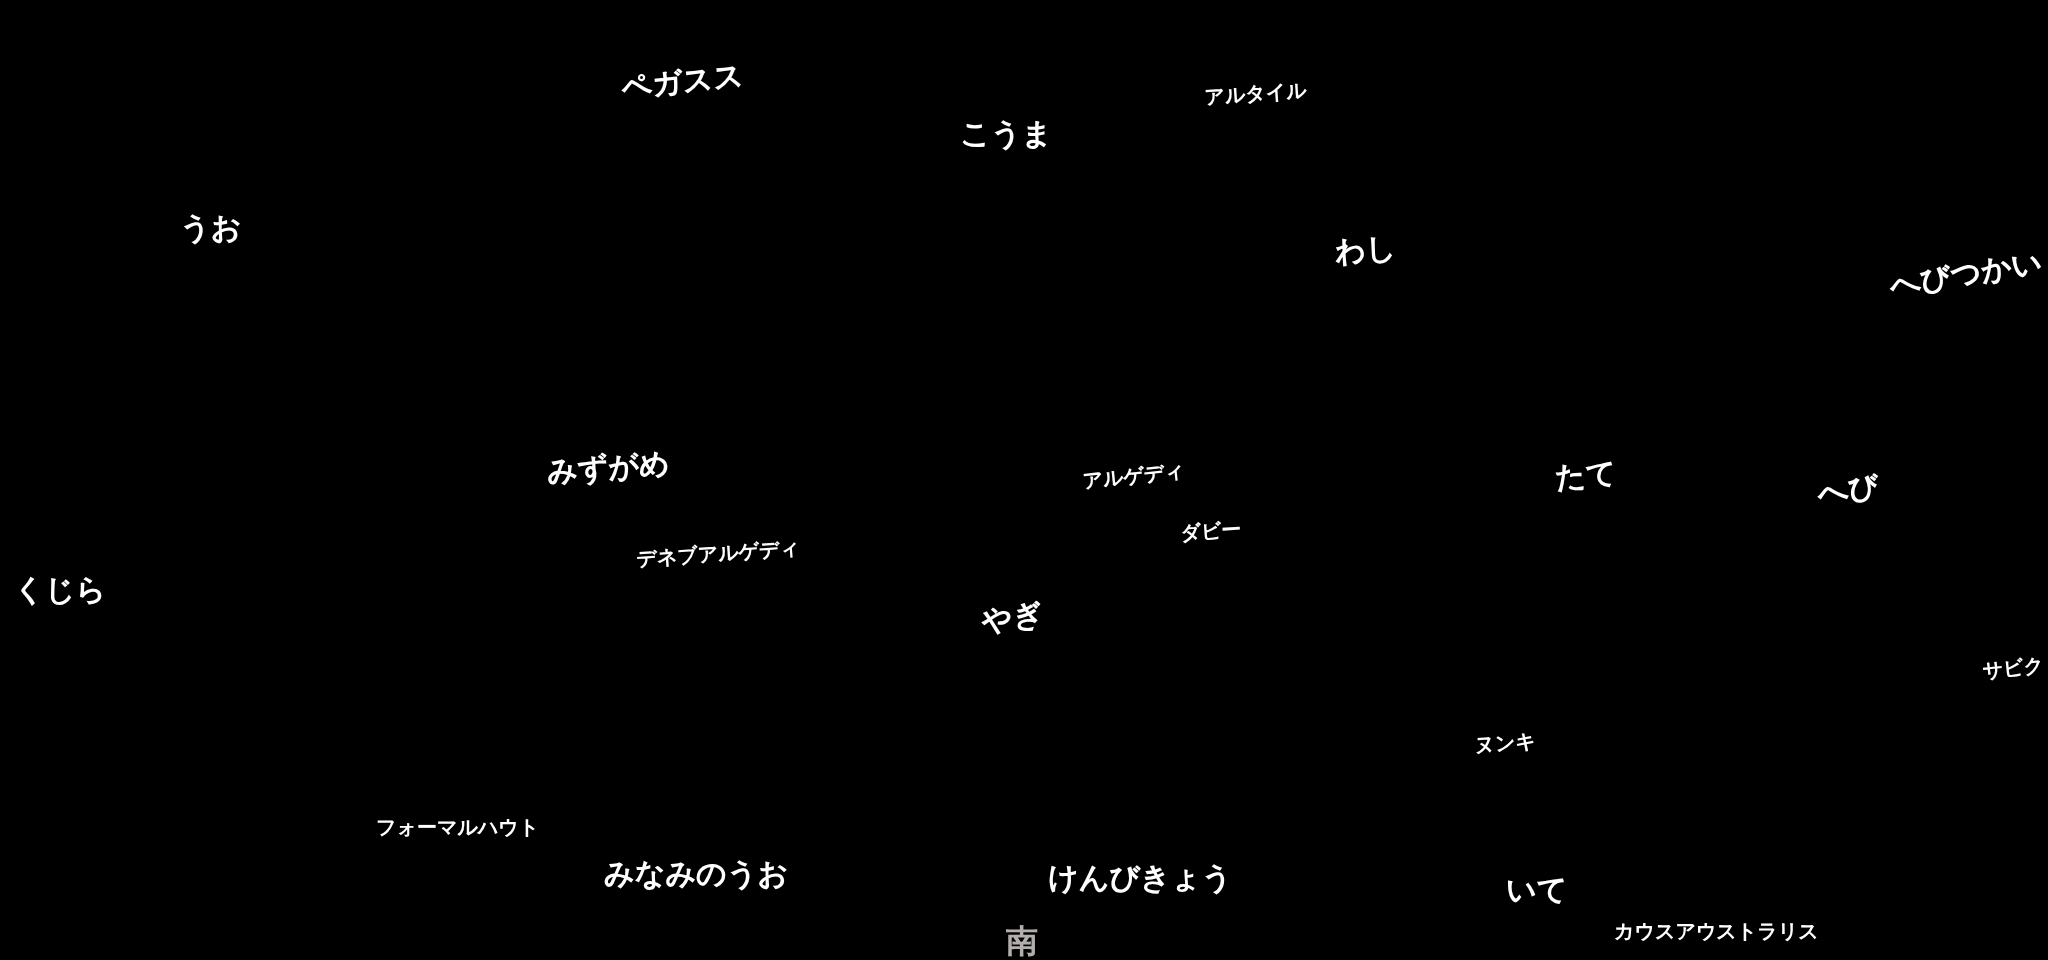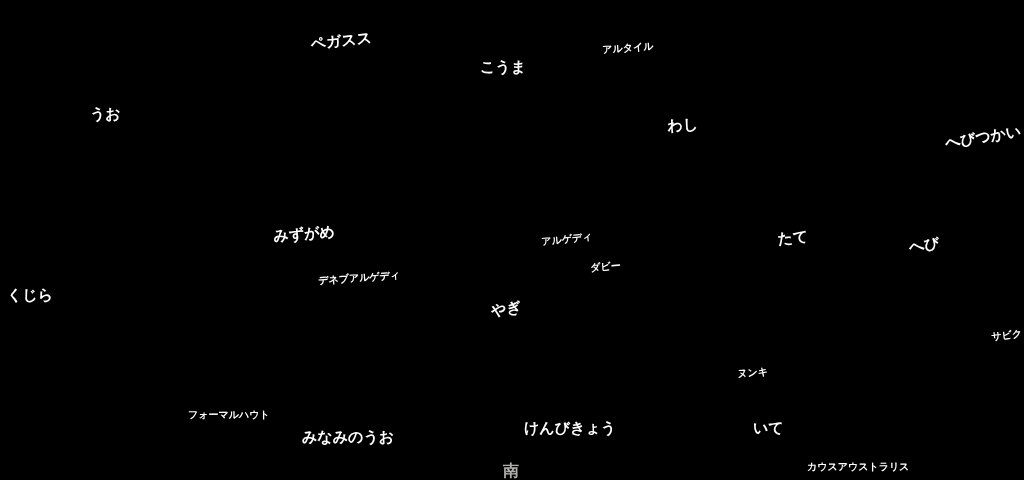--- a/index.html
+++ b/index.html
@@ -51,22 +51,22 @@
     <span class="constellation-label" style="left: 480px; top: 60px; text-align: right;">こうま</span>
     <span class="constellation-label" style="left: 90px; top: 107px; text-align: center;">うお</span>
     <span class="constellation-label" style="left: 667px; top: 119px; transform: rotate(-4deg);">わし</span>
     <span class="constellation-label" style="left: 944px; top: 136px; transform: rotate(-9deg);">へびつかい</span>
     <span class="constellation-label" style="left: 273px; top: 229px; transform: rotate(-4deg);">みずがめ</span>
     <span class="constellation-label" style="left: 777px; top: 232px; transform: rotate(-5deg);">たて</span>
     <span class="constellation-label" style="left: 908px; top: 240px; transform: rotate(-8deg);">へび</span>
     <span class="constellation-label" style="left: 7px; top: 288px;">くじら</span>
     <span class="constellation-label" style="left: 490px; top: 304px; transform: rotate(-8deg);">やぎ</span>
     <span class="constellation-label" style="left: 302px; top: 431px; font-family: Liberation Mono, monospace;">みなみのうお</span>
-    <span class="constellation-label" style="left: 753px; top: 421px;">いて</span>
-    <span class="constellation-label" style="left: 524px; top: 421px;">けんびきょう</span>
+    <span class="constellation-label" style="left: 753px; top: 438px;">いて</span>
+    <span class="constellation-label" style="left: 524px; top: 432px;">けんびきょう</span>
     <span class="star-label" style="left: 602px; top: 45px; transform: rotate(-4deg);">アルタイル</span>
     <span class="star-label" style="left: 541px; top: 237px; transform: rotate(-6deg);">アルゲディ</span>
     <span class="star-label" style="left: 590px; top: 263px; transform: rotate(-4deg);">ダビー</span>
     <span class="star-label" style="left: 318px; top: 276px; transform: rotate(-4deg);">デネブアルゲディ</span>
     <span class="star-label" style="left: 991px; top: 332px; transform: rotate(-6deg);">サビク</span>
     <span class="star-label" style="left: 737px; top: 369px; transform: rotate(-4deg);">ヌンキ</span>
     <span class="star-label" style="left: 188px; top: 410px;">フォーマルハウト</span>
     <span class="star-label" style="left: 759px; top: 462px; margin-left: 48px;">カウスアウストラリス</span>
   </div>
 

